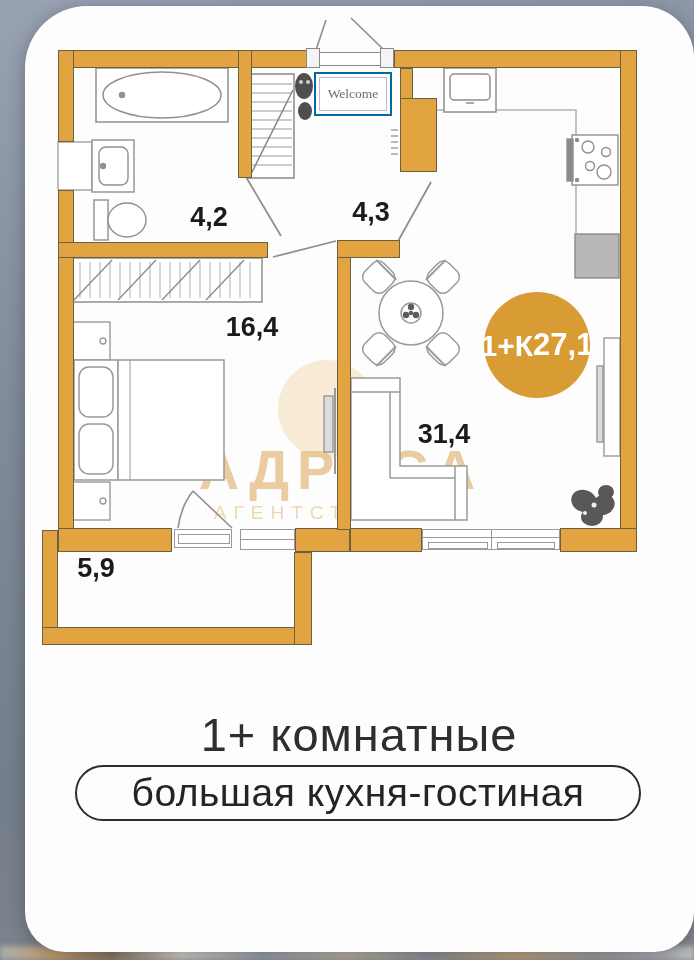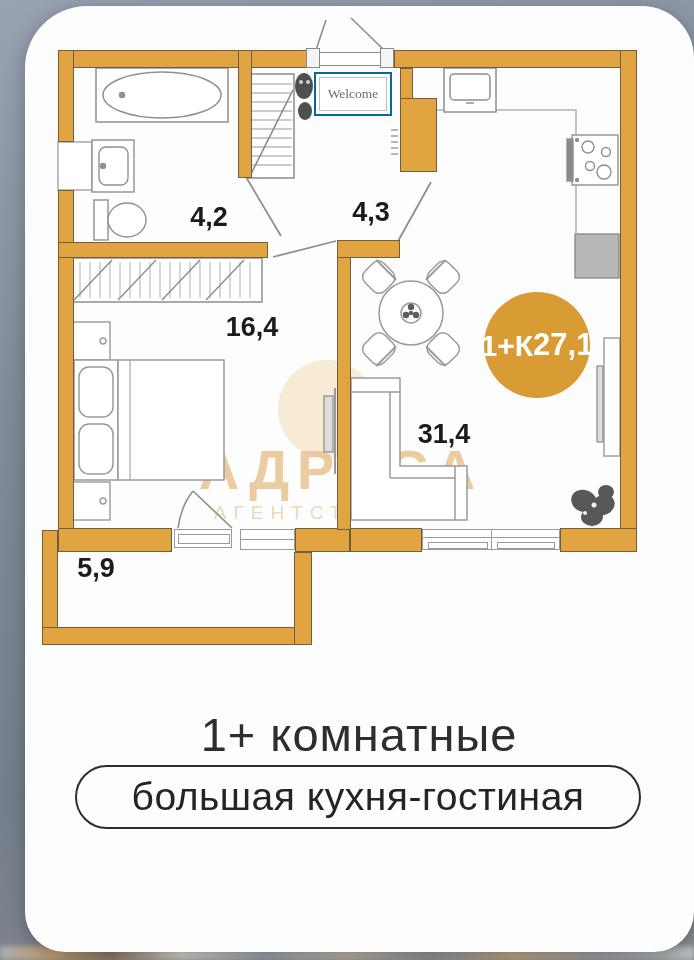--- a/index.html
+++ b/index.html
@@ -55,21 +55,21 @@
   .wm-title{position:absolute;left:341px;top:469px;transform:translate(-50%,-50%);z-index:1;
     font-weight:bold;font-size:56px;letter-spacing:8px;color:#e7c08b;opacity:.8;white-space:nowrap;}
   .wm-sub{position:absolute;left:318px;top:513px;transform:translate(-50%,-50%);z-index:1;
     font-size:19px;letter-spacing:7px;color:#e9c795;opacity:.7;white-space:nowrap;}
   
   .caption-title{
     position:absolute;left:334px;top:700px;transform:translate(-50%,-50%);
     font-size:47px;font-weight:400;color:#2e2e2e;letter-spacing:1px;white-space:nowrap;margin-top:28px;
   }
   .caption-pill{
-    position:absolute;left:50px;top:759px;width:566px;height:64px;
+    position:absolute;left:50px;top:759px;width:566px;height:56px;
     border:2.5px solid #2d2d2d;border-radius:39px;box-sizing:border-box;
     display:flex;align-items:center;justify-content:center;
   }
   .caption-pill span{font-size:39px;color:#242424;letter-spacing:.5px;white-space:nowrap;}
 </style>
 </head>
 <body>
 
 <div class="photo-strip"></div>
 

